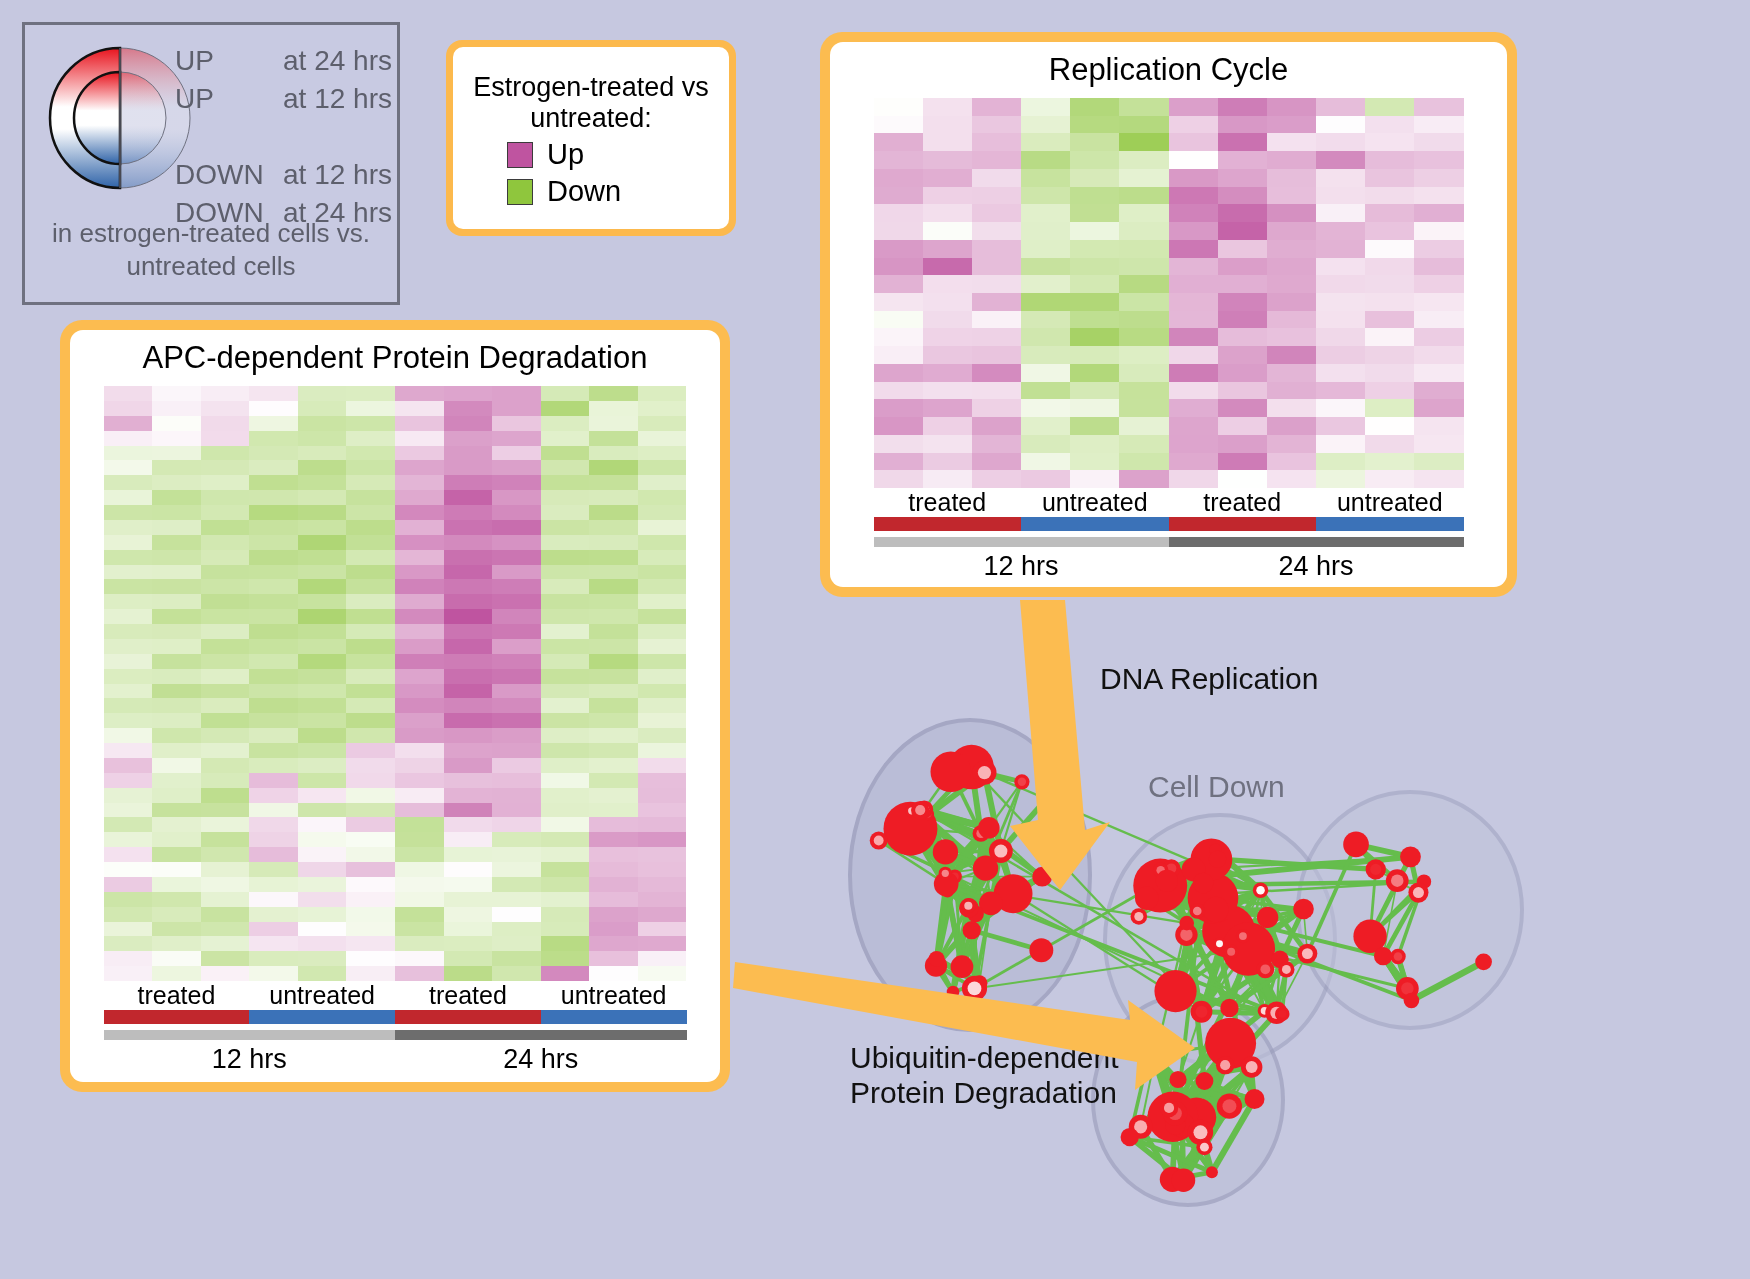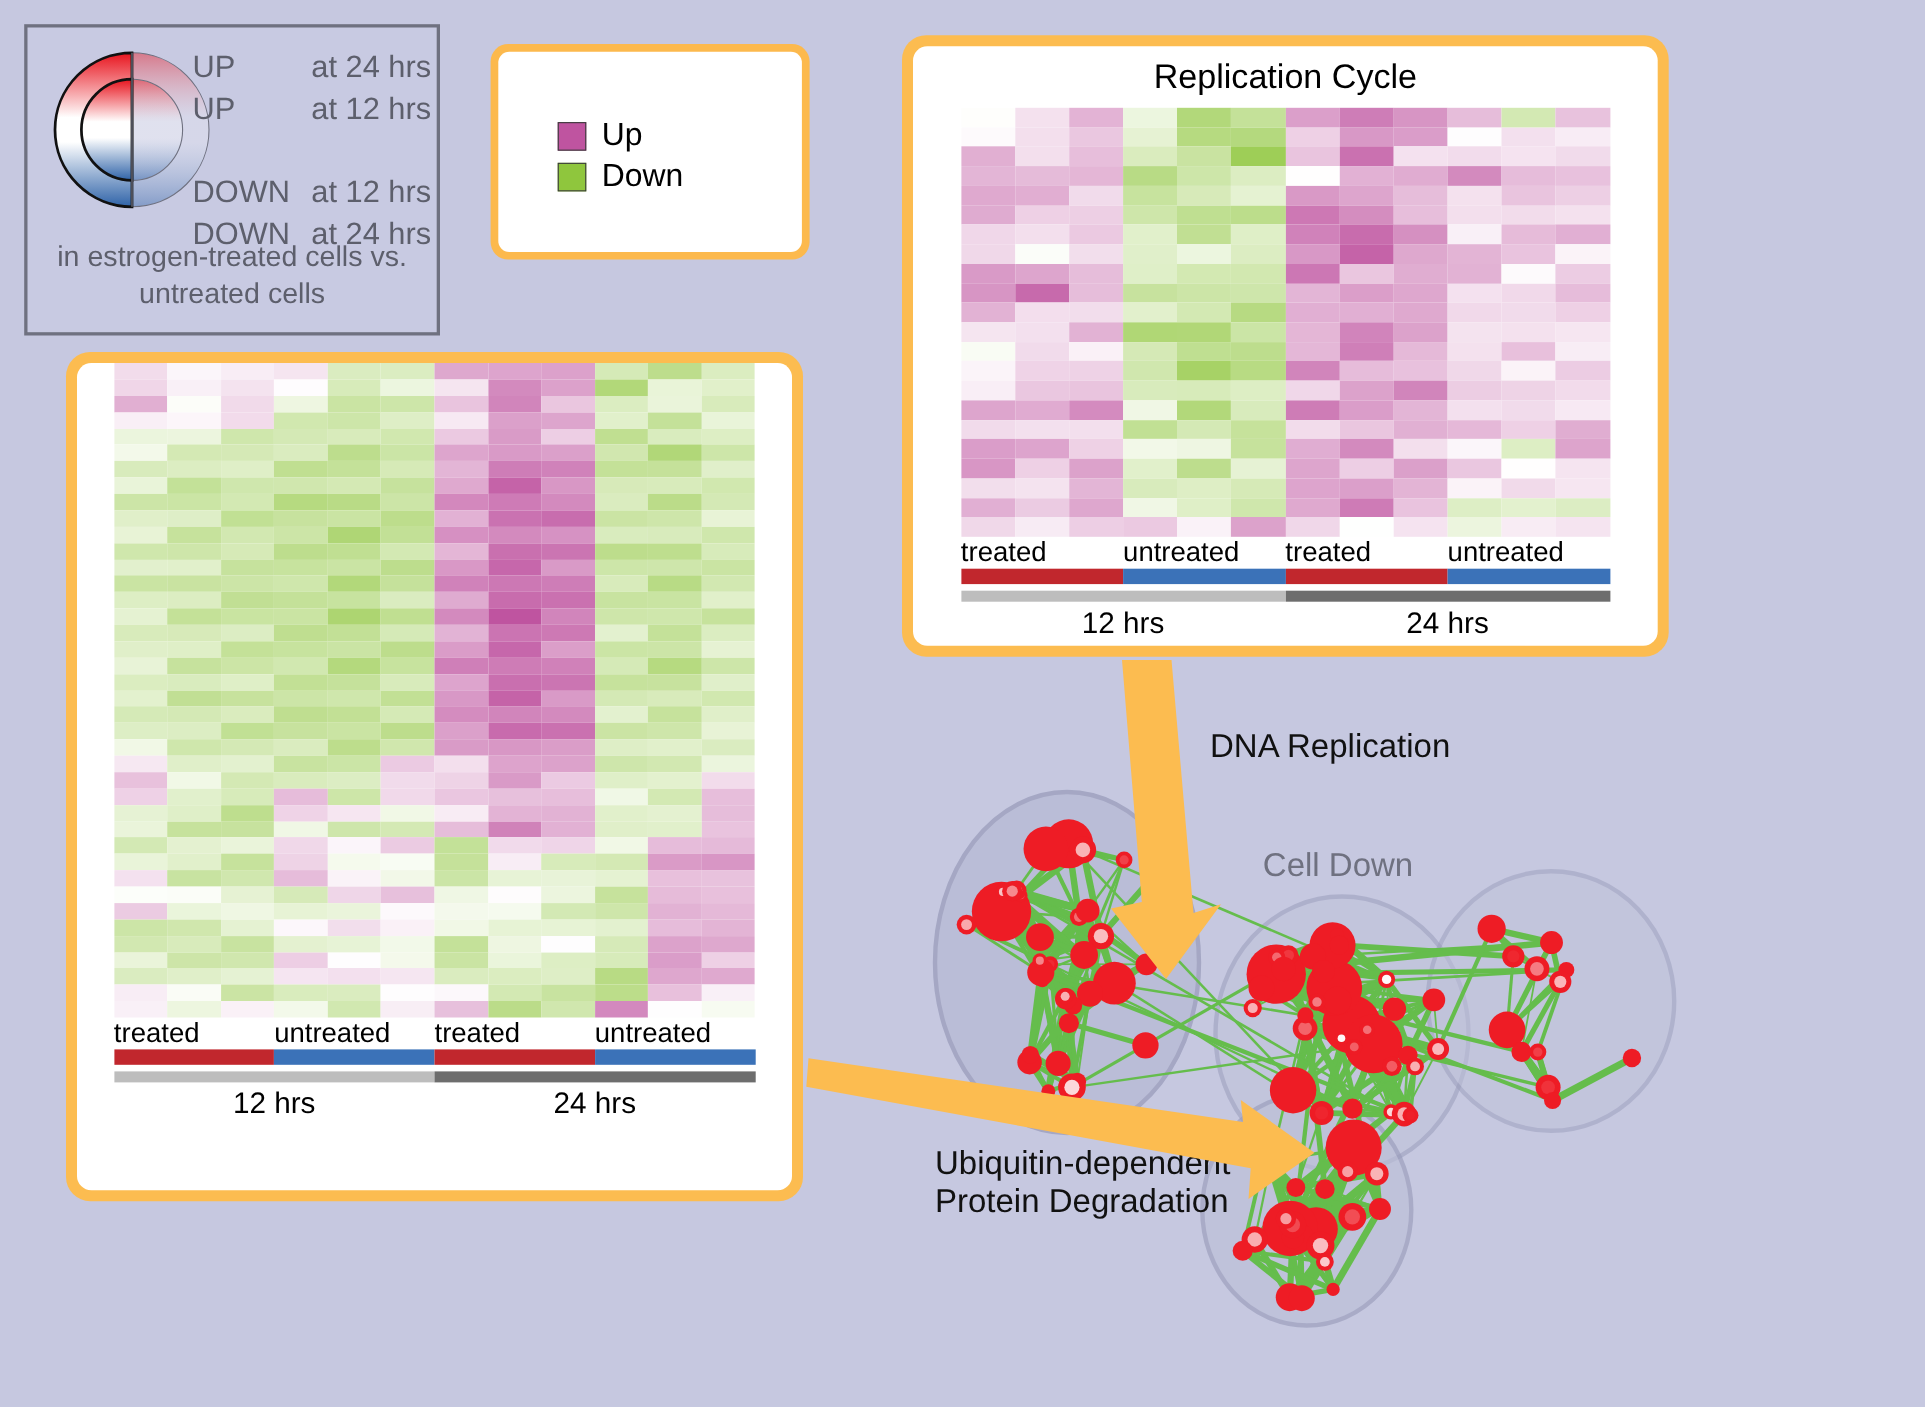--- a/index.html
+++ b/index.html
@@ -42,21 +42,21 @@
   .panel{position:absolute;background:#fcbc50;border-radius:22px;padding:10px;box-sizing:border-box;}
   .panel-inner{background:#fff;width:100%;height:100%;border-radius:13px;box-sizing:border-box;
     display:flex;flex-direction:column;align-items:center;}
   .panel-title{font-size:31px;color:#000;margin-top:10px;margin-bottom:10px;text-align:center;}
   #panel-rf{left:820px;top:32px;width:697px;height:565px;}
   #panel-apc{left:60px;top:320px;width:670px;height:772px;}
   .heat{display:grid;}
   .hcell{width:100%;height:100%;}
   .axis{position:relative;}
   .axis-labels{display:flex;}
-  .axis-labels > div{text-align:left;font-size:25px;color:#000;}
+  .axis-labels > div{text-align:center;font-size:25px;color:#000;}
   .colorbar{display:flex;height:14px;}
   .colorbar > div{height:100%;}
   .timebar{display:flex;height:10px;margin-top:6px;}
   .timebar > div{height:100%;}
   .timelabels{display:flex;}
   .timelabels > div{text-align:center;font-size:27px;color:#000;padding-top:4px;}
   
   #network{position:absolute;left:800px;top:620px;width:950px;height:659px;}
   .cluster-label{position:absolute;font-size:30px;white-space:pre-line;}
 </style>
@@ -104,20 +104,22 @@
       <span class="wl-tag">DOWN</span>
       <span class="wl-when">at 24 hrs</span>
     </div>
   </div>
   <div id="wheel-caption">in estrogen-treated cells
 vs. untreated cells</div>
 </div>
 
 <div id="ud-legend">
   <div id="ud-inner">
+    <div id="ud-title">Estrogen-treated
+vs untreated:</div>
     <div class="ud-row">
       <span class="swatch" style="background:#bf54a0"></span>
       <span class="ud-lab">Up</span>
     </div>
     <div class="ud-row">
       <span class="swatch" style="background:#8fc63d"></span>
       <span class="ud-lab">Down</span>
     </div>
   </div>
 </div>
@@ -411,20 +413,21 @@
       <div class="timelabels" id="rf-timelabels">
           <div style="flex: 1 1 0%;">12 hrs</div>
           <div style="flex: 1 1 0%;">24 hrs</div>
         </div>
     </div>
   </div>
 </div>
 
 <div class="panel" id="panel-apc">
   <div class="panel-inner">
+    <div class="panel-title">APC-dependent Protein Degradation</div>
     <div id="apc-heat" class="heat" style="width: 583px; grid-template-columns: repeat(12, 1fr); grid-template-rows: repeat(40, 1fr); height: 595px;">
         <div class="hcell" style="background: rgb(242, 220, 235);"></div>
         <div class="hcell" style="background: rgb(251, 246, 250);"></div>
         <div class="hcell" style="background: rgb(248, 237, 245);"></div>
         <div class="hcell" style="background: rgb(245, 229, 240);"></div>
         <div class="hcell" style="background: rgb(218, 236, 192);"></div>
         <div class="hcell" style="background: rgb(219, 237, 193);"></div>
         <div class="hcell" style="background: rgb(222, 168, 206);"></div>
         <div class="hcell" style="background: rgb(221, 164, 205);"></div>
         <div class="hcell" style="background: rgb(220, 161, 203);"></div>

